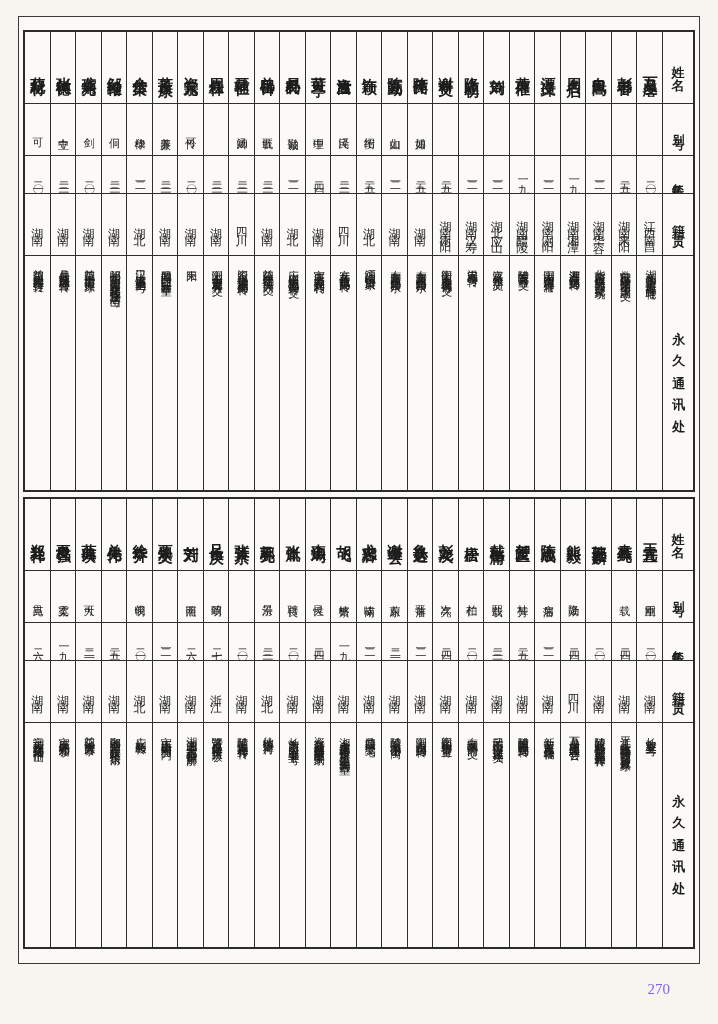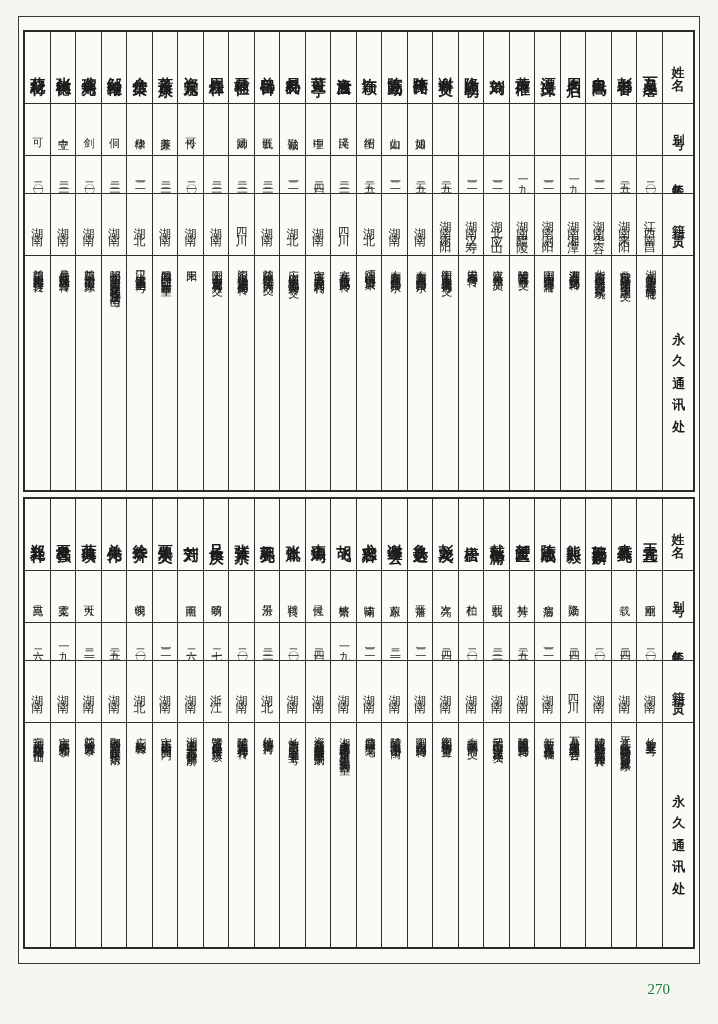--- a/index.html
+++ b/index.html
@@ -65,21 +65,21 @@
   .header-col .alias-cell .vtext  { letter-spacing: 6px; font-size: 12px; }
   .header-col .age-cell .vtext    { letter-spacing: 2px; font-size: 12px; line-height: 12px; }
   .header-col .native-cell .vtext { letter-spacing: 10px; }
   .header-col .addr-cell { align-items: center; }
   .header-col .addr-cell .vtext   { letter-spacing: 22px; }
   .page-number {
     position: absolute;
     right: 48px; bottom: 26px;
     font-size: 15px;
     font-family: "Liberation Serif", "DejaVu Serif", serif;
-    color: #15803d;
+    color: #8b5cf6;
   }
 </style>
 </head>
 <body>
 
 <div class="frame">
   <div class="tbl top">
       <div class="col header-col">
         <div class="cell name-cell">
           <span class="vtext">姓名</span>

